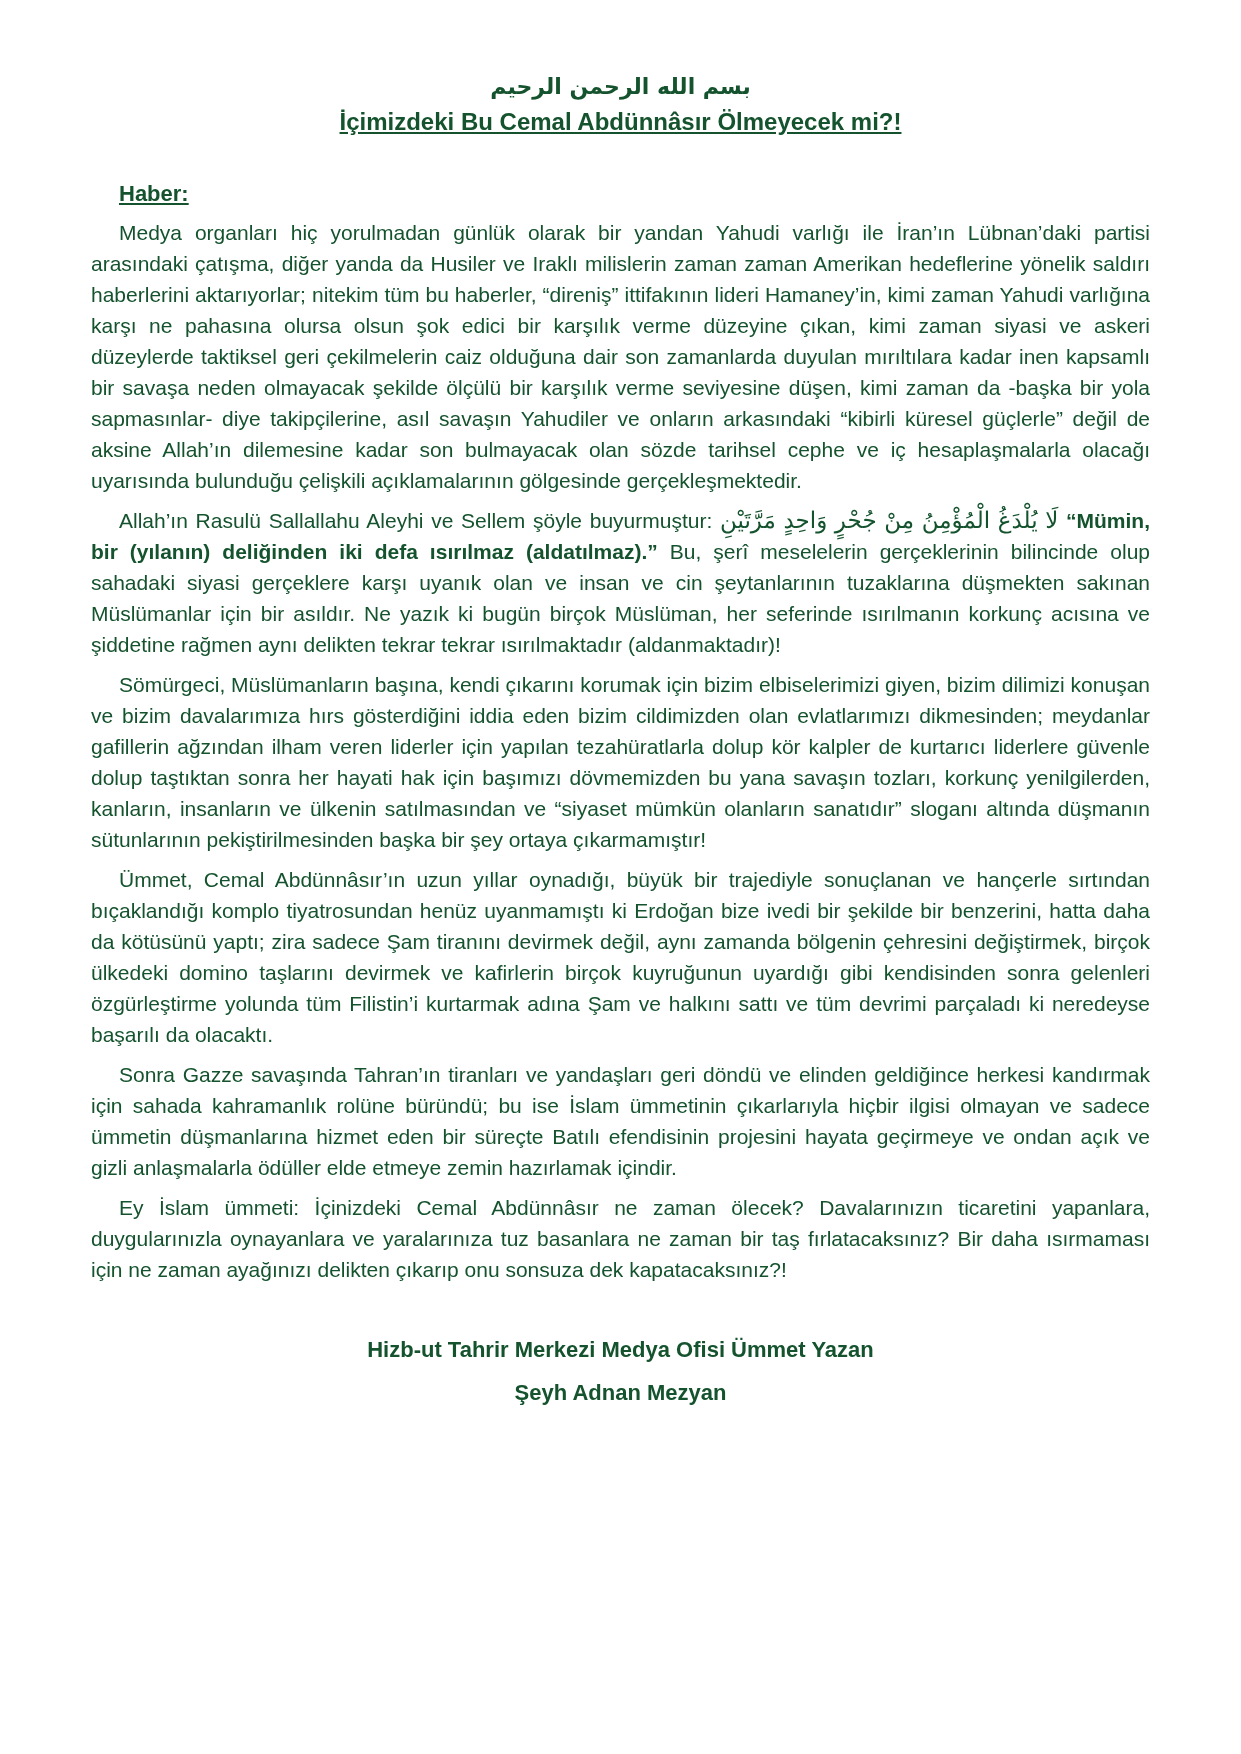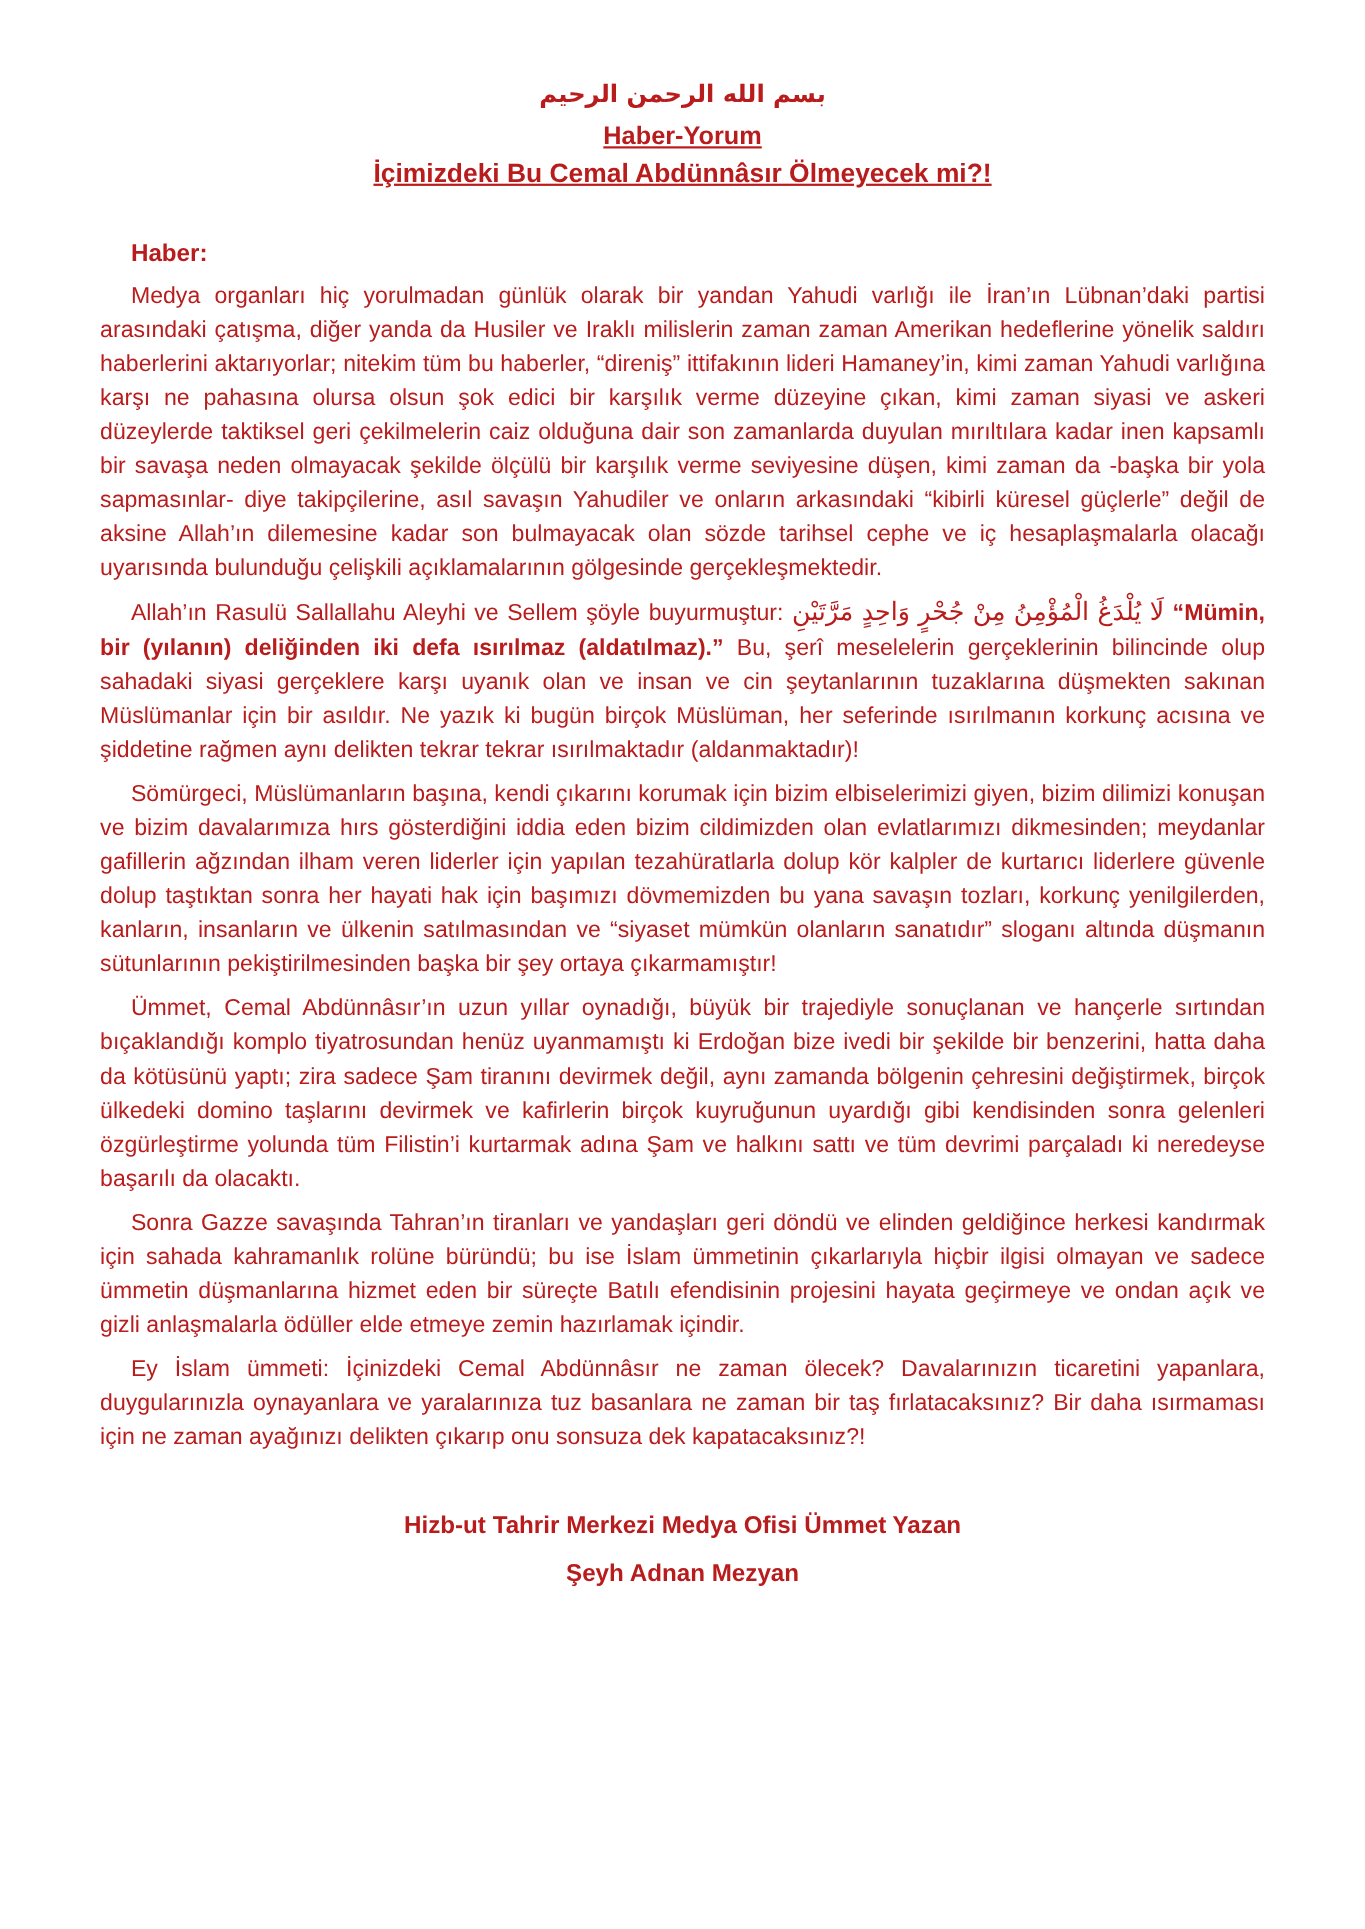--- a/index.html
+++ b/index.html
@@ -2,21 +2,21 @@
 <html lang="tr"><head>
 <meta charset="utf-8">
 <style>
   * { margin: 0; padding: 0; box-sizing: border-box; }
   html, body { background: #ffffff; }
   .page {
     width: 1241px;
     height: 1754px;
     margin: 0 auto;
     background: #ffffff;
-    color: #b91c1c;
+    color: #14532d;
     font-family: "Liberation Sans", sans-serif;
     padding: 72px 91px 0 91px;
     overflow: hidden;
   }
   .bismillah {
     text-align: center;
     font-weight: bold;
     font-size: 22px;
     line-height: 30px;
     font-family: "DejaVu Sans", sans-serif;
@@ -37,20 +37,21 @@
     line-height: 32px;
     margin-top: 4px;
     text-decoration: underline;
   }
   .section-heading {
     font-weight: bold;
     font-size: 22px;
     line-height: 31px;
     margin-top: 40px;
     padding-left: 28px;
+    text-decoration: underline;
   }
   .para {
     font-size: 21px;
     line-height: 31px;
     text-align: justify;
     text-indent: 28px;
     margin-top: 8px;
   }
   .para + .para { margin-top: 9px; }
   .seg-bold { font-weight: bold; }
@@ -70,21 +71,20 @@
   }
   .footer-line + .footer-line { margin-top: 13px; }
 </style>
 </head>
 <body>
 
 <div class="page">
 
   <div class="bismillah">بسم الله الرحمن الرحيم</div>
 
-  <div class="doc-type">Haber-Yorum</div>
 
   <div class="doc-title">İçimizdeki Bu Cemal Abdünnâsır Ölmeyecek mi?!</div>
 
   <div class="section-heading">Haber:</div>
 
   <p class="para">Medya organları hiç yorulmadan günlük olarak bir yandan Yahudi varlığı ile İran’ın Lübnan’daki partisi arasındaki çatışma, diğer yanda da Husiler ve Iraklı milislerin zaman zaman Amerikan hedeflerine yönelik saldırı haberlerini aktarıyorlar; nitekim tüm bu haberler, “direniş” ittifakının lideri Hamaney’in, kimi zaman Yahudi varlığına karşı ne pahasına olursa olsun şok edici bir karşılık verme düzeyine çıkan, kimi zaman siyasi ve askeri düzeylerde taktiksel geri çekilmelerin caiz olduğuna dair son zamanlarda duyulan mırıltılara kadar inen kapsamlı bir savaşa neden olmayacak şekilde ölçülü bir karşılık verme seviyesine düşen, kimi zaman da -başka bir yola sapmasınlar- diye takipçilerine, asıl savaşın Yahudiler ve onların arkasındaki “kibirli küresel güçlerle” değil de aksine Allah’ın dilemesine kadar son bulmayacak olan sözde tarihsel cephe ve iç hesaplaşmalarla olacağı uyarısında bulunduğu çelişkili açıklamalarının gölgesinde gerçekleşmektedir.</p>
 
 
   <p class="para"><span>Allah’ın Rasulü Sallallahu Aleyhi ve Sellem şöyle buyurmuştur: </span><span class="seg-arabic" dir="rtl">لَا يُلْدَغُ الْمُؤْمِنُ مِنْ جُحْرٍ وَاحِدٍ مَرَّتَيْنِ</span><span class="seg-bold"> “Mümin, bir (yılanın) deliğinden iki defa ısırılmaz (aldatılmaz).”</span><span> Bu, şerî meselelerin gerçeklerinin bilincinde olup sahadaki siyasi gerçeklere karşı uyanık olan ve insan ve cin şeytanlarının tuzaklarına düşmekten sakınan Müslümanlar için bir asıldır. Ne yazık ki bugün birçok Müslüman, her seferinde ısırılmanın korkunç acısına ve şiddetine rağmen aynı delikten tekrar tekrar ısırılmaktadır (aldanmaktadır)!</span></p>
 

